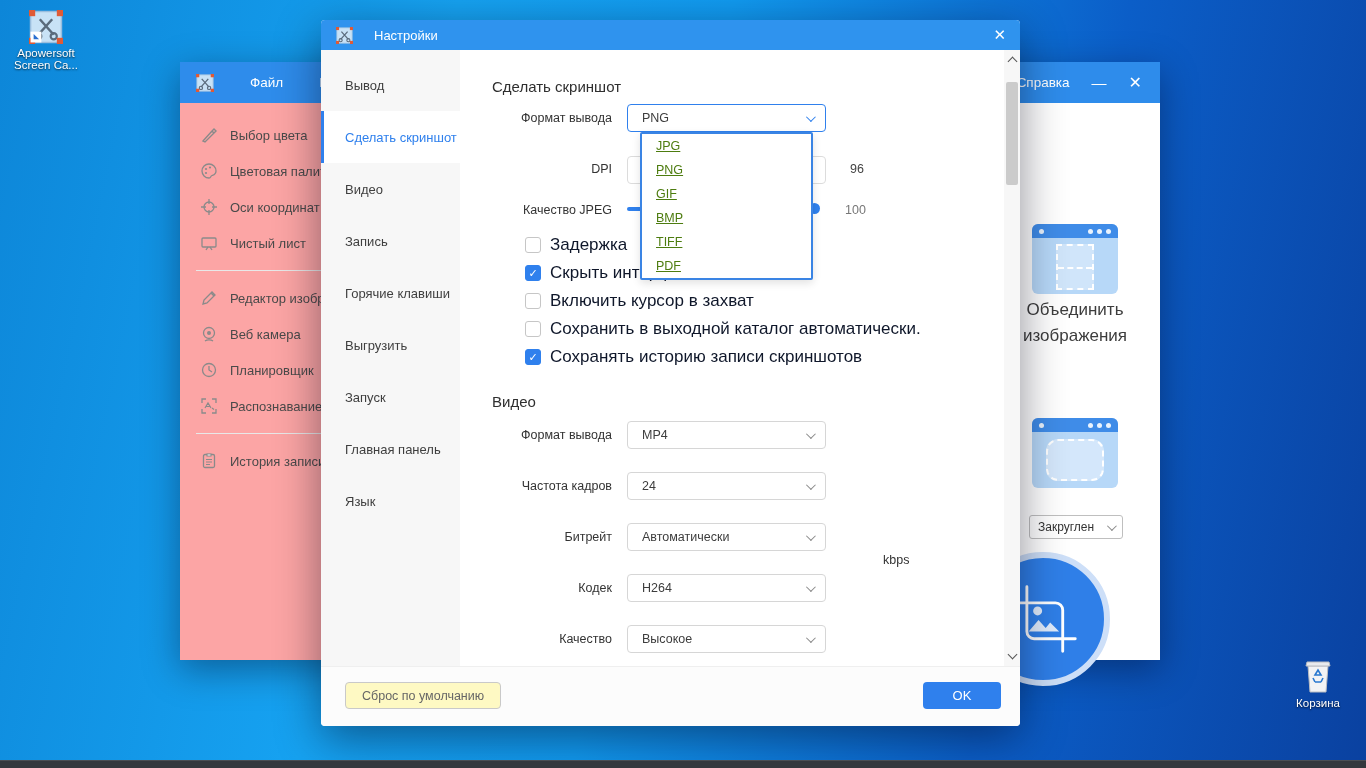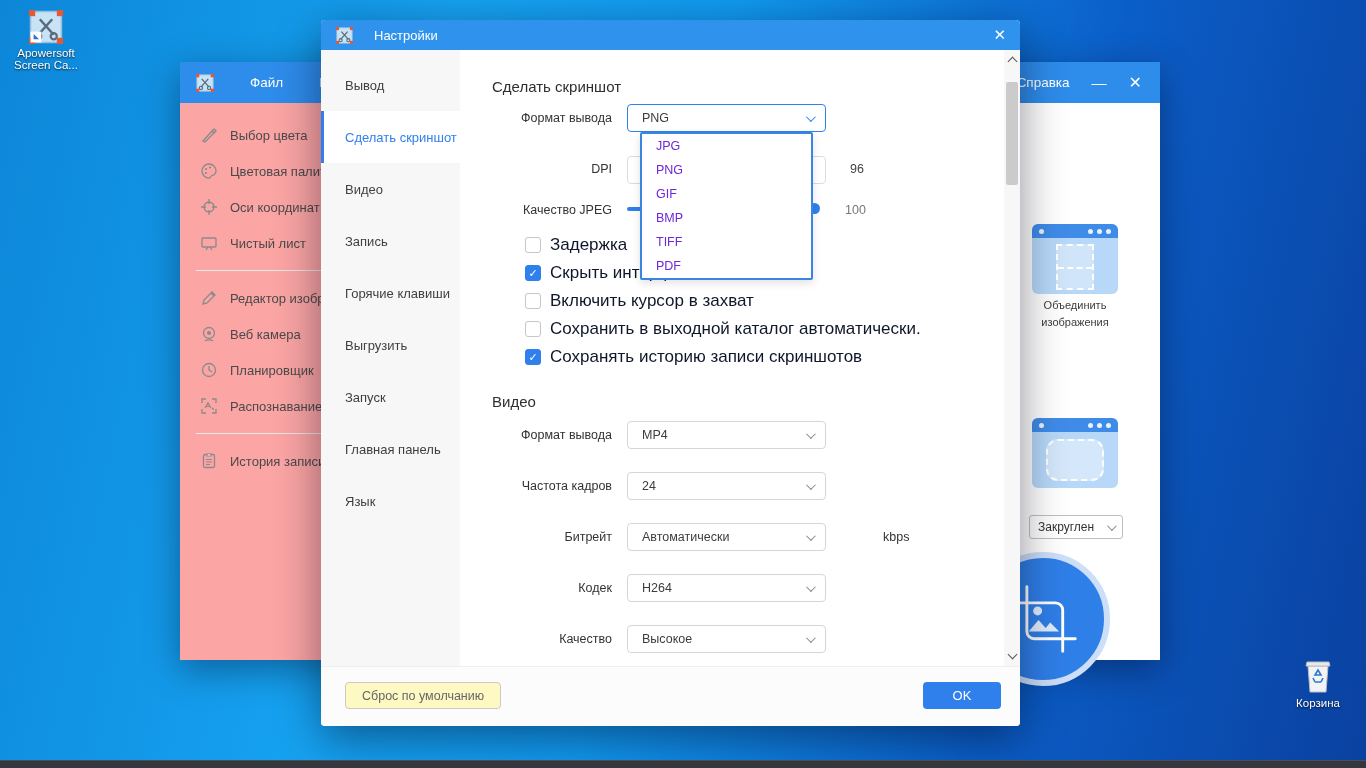--- a/index.html
+++ b/index.html
@@ -28,21 +28,21 @@
   .mdivider { height:1px; background:#e8e8e8; margin:9px 12px 9px 16px; }
 
   
   .winicon { position:absolute; width:86px; height:70px; background:#b7d8f8; border-radius:6px; overflow:hidden; }
   .winicon .hd { height:14px; background:#3f8ce8; position:relative; }
   .winicon .hd i { position:absolute; top:5px; width:5px; height:5px; border-radius:50%; background:#eaf3fd; }
   .winicon .hd i.d1{left:7px} .winicon .hd i.d2{right:25px} .winicon .hd i.d3{right:16px} .winicon .hd i.d4{right:7px}
   .merge-inner { position:absolute; left:24px; top:20px; width:38px; height:46px; border:2px dashed #fff; background:rgba(255,255,255,.35); }
   .merge-inner .split { position:absolute; left:0; right:0; top:50%; border-top:2px dashed #fff; }
   .round-inner { position:absolute; left:14px; top:21px; width:58px; height:42px; border:2px dashed #fff; background:rgba(255,255,255,.4); border-radius:12px; }
-  .panel-label { position:absolute; width:126px; text-align:center; color:#3d3d3d; font-size:11px; line-height:1.55; }
+  .panel-label { position:absolute; width:126px; text-align:center; color:#3d3d3d; font-size:17px; line-height:1.55; }
   .mini-select { position:absolute; height:24px; background:#fff; border:1px solid #bfbfbf; border-radius:3px; display:flex; align-items:center; font-size:12px; color:#333; padding:0 8px; cursor:default; }
   .mini-select .chev { margin-left:auto; }
   .chev { width:7px; height:7px; border-right:1.6px solid #8a8a8a; border-bottom:1.6px solid #8a8a8a; transform:rotate(45deg) translateY(-2px); display:inline-block; }
   .bigcircle { position:absolute; left:796px; top:449px; width:134px; height:134px; background:#2f7fe8; border:6px solid #cddff8; border-radius:50%; display:flex; align-items:center; justify-content:center; cursor:default; }
 
   
   .dlg { position:absolute; left:321px; top:20px; width:699px; height:706px; background:#fff; border-radius:4px; box-shadow:0 12px 46px rgba(0,0,20,.45); overflow:hidden; }
   .dtitle { height:30px; background:#2f93ee; display:flex; align-items:center; color:#fff; font-size:13px; }
   .dtitle .appic { margin-left:15px; margin-right:21px; }
   .dtitle .dclose { margin-left:auto; margin-right:14px; font-size:15px; cursor:default; }
@@ -54,21 +54,21 @@
   .dcontent { position:absolute; left:139px; top:0; width:544px; height:100%; background:#fff; }
   .dhead { position:absolute; left:32px; font-size:15px; color:#2f2f2f; }
   .flabel { position:absolute; width:152px; text-align:right; font-size:12.5px; color:#333; }
   .fselect { position:absolute; left:167px; width:199px; height:28px; border:1px solid #d6d6d6; border-radius:4px; background:#fff; display:flex; align-items:center; padding:0 12px 0 14px; font-size:12.5px; color:#3d3d3d; cursor:default; }
   .fselect .chev { margin-left:auto; }
   .fselect.open { border-color:#2f80ed; }
   .fselect.open .chev { border-color:#2f80ed; }
   .fsuffix { position:absolute; font-size:12.5px; color:#555; }
   .finput { position:absolute; left:167px; width:199px; height:28px; border:1px solid #dcdcdc; border-radius:4px; background:#fff; font-size:12.5px; color:#333; padding:0 10px; font-family:inherit; }
   .ddlist { position:absolute; left:180px; top:82px; width:173px; background:#fff; border:2px solid #3a84e4; border-radius:2px; z-index:60; box-shadow:0 3px 8px rgba(0,0,0,.12); }
-  .dditem { height:24px; line-height:24px; padding-left:14px; font-size:12.5px; color:#6d28d9; cursor:default; }
+  .dditem { height:24px; line-height:24px; padding-left:14px; font-size:12.5px; color:#4d7c0f; cursor:default;text-decoration:underline; }
   .slider { position:absolute; left:167px; width:188px; height:4px; background:#2f80ed; border-radius:2px; }
   .slider .dot { position:absolute; right:-5px; top:-4px; width:11px; height:11px; border-radius:50%; background:#2f80ed; }
   .cbrow { position:absolute; left:65px; display:flex; align-items:center; }
   .cb { width:16px; height:16px; border:1px solid #c6c6c6; border-radius:3px; background:#fff; margin-right:9px; flex:0 0 auto; position:relative; cursor:default; }
   .cb.checked { background:#2f80ed; border-color:#2f80ed; }
   .cb.checked::after { content:"✓"; position:absolute; left:2.5px; top:0.5px; color:#fff; font-size:11px; font-weight:bold; }
   .cblabel { font-size:17px; color:#0f172a; white-space:nowrap; }
   .delay-input { position:absolute; left:171px; top:-5px; width:54px; height:26px; border:1px solid #8a8a8a; background:#fff; font-size:12.5px; color:#222; padding:0 7px; font-family:inherit; }
   .dfooter { position:absolute; left:0; right:0; bottom:0; height:60px; background:#fcfcfc; border-top:1px solid #efefef; }
   .btn-reset { position:absolute; left:24px; top:15px; height:27px; padding:0 16px; background:#fef9c3; border:1px solid #c9c9c9; border-radius:4px; font-size:12.5px; color:#666; font-family:inherit; cursor:default; }
@@ -319,21 +319,21 @@
         <div class="fselect" style="top:422px;">
           <span>24</span>
             <span class="chev"></span>
         </div>
 
         <div class="flabel" style="top:480px;">Битрейт</div>
         <div class="fselect" style="top:473px;">
           <span>Автоматически</span>
             <span class="chev"></span>
         </div>
-        <div class="fsuffix" style="left:383px; top:480px; color:#333;padding-left:40px;">kbps</div>
+        <div class="fsuffix" style="left:383px; top:503px; color:#333;padding-left:40px;">kbps</div>
 
         <div class="flabel" style="top:531px;">Кодек</div>
         <div class="fselect" style="top:524px;">
           <span>H264</span>
             <span class="chev"></span>
         </div>
 
         <div class="flabel" style="top:582px;">Качество</div>
         <div class="fselect" style="top:575px;">
           <span>Высокое</span>

